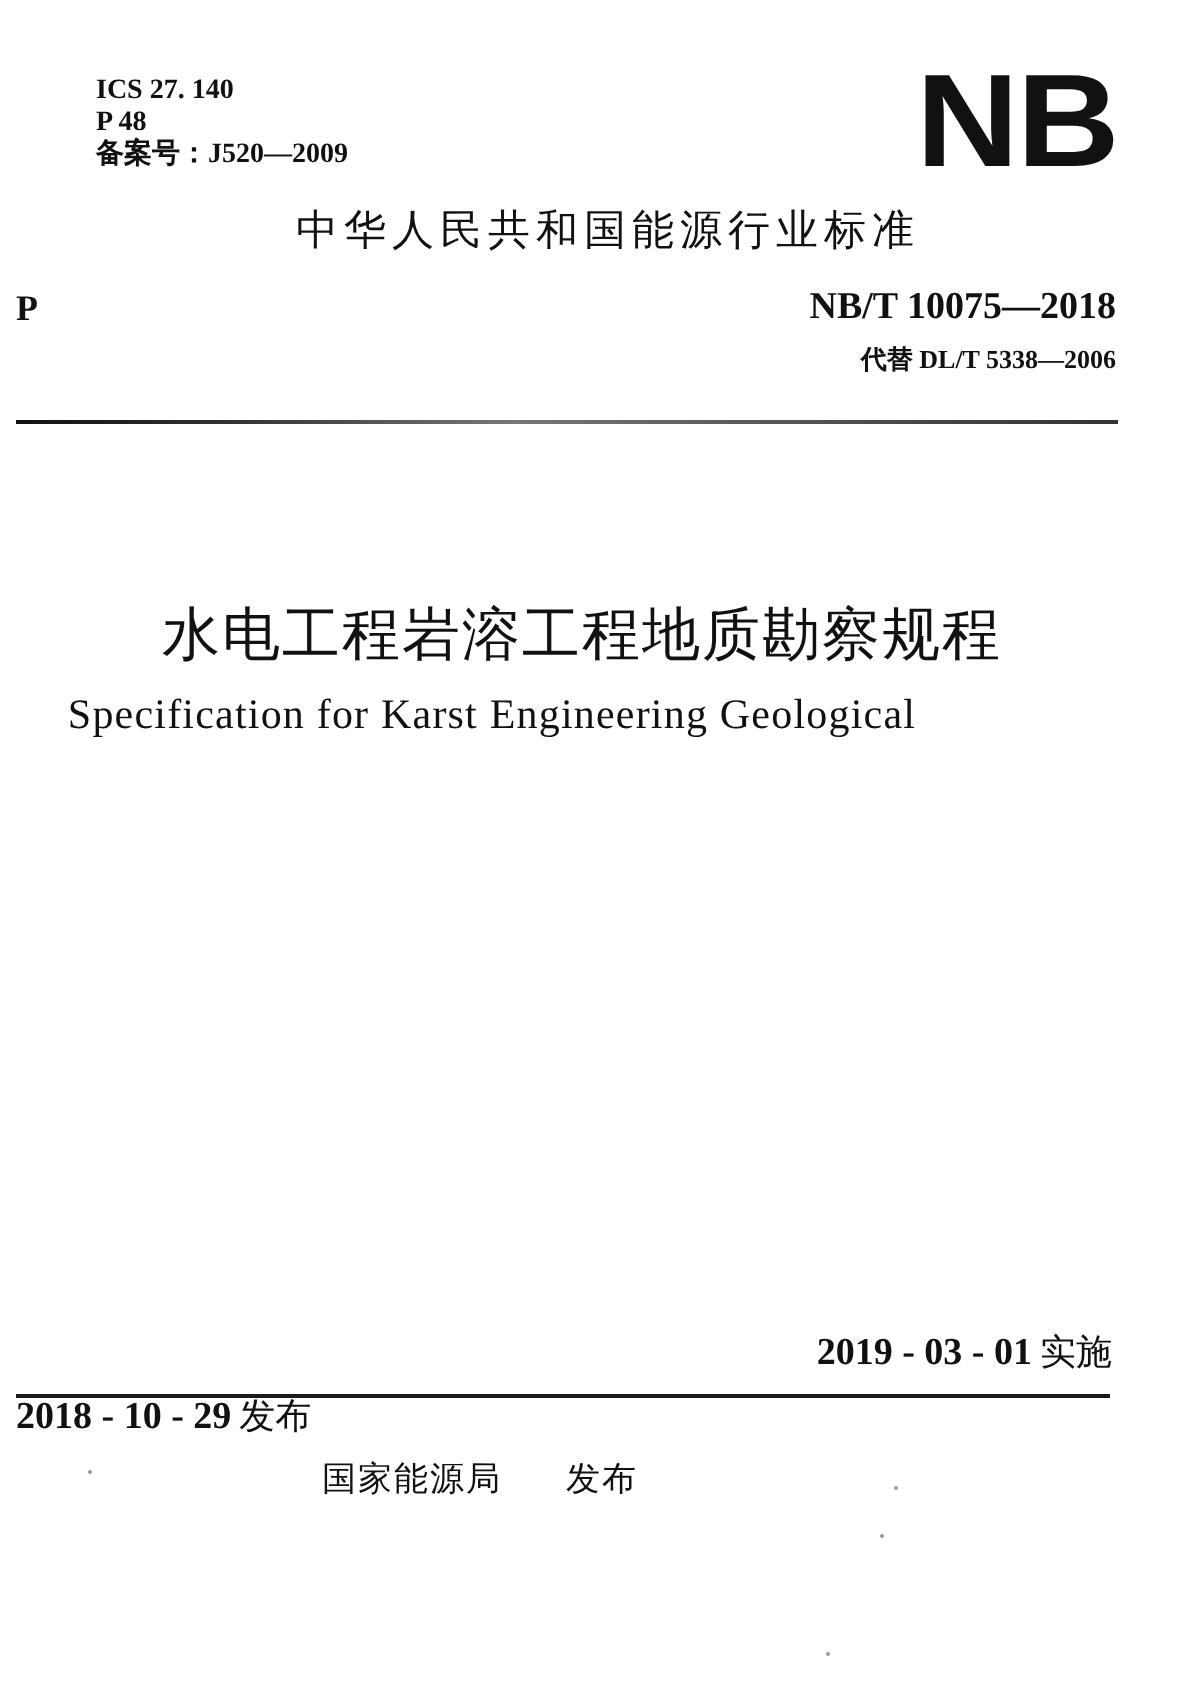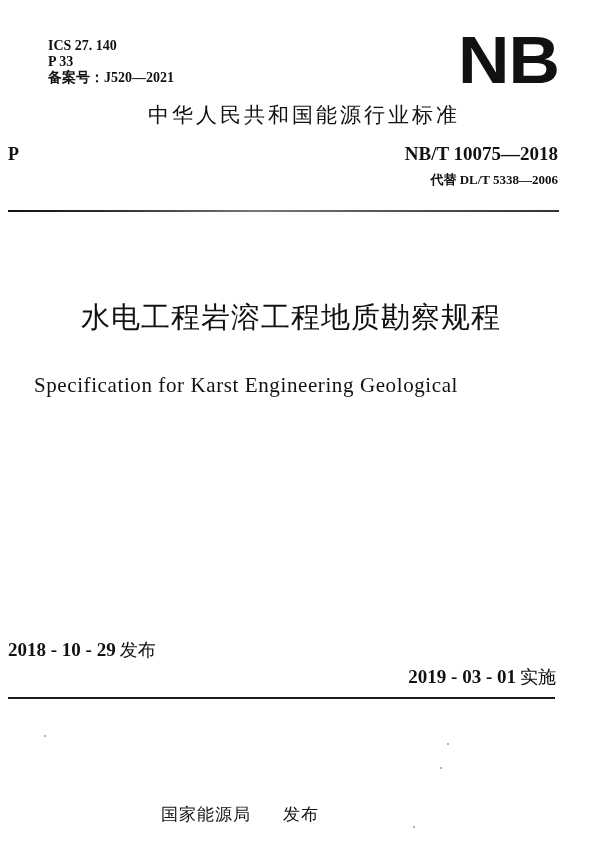--- a/index.html
+++ b/index.html
@@ -113,27 +113,26 @@
       left: 0;
       width: 506px;
       top: 343px;
       text-align: center;
       font-family: "Liberation Serif", "DejaVu Serif", serif;
       font-size: 21px;
       line-height: 29px;
       letter-spacing: 0.6px;
       padding-right: 14px;
       box-sizing: border-box;
-      margin-top: 28px;
     }
     .en-line { display: block; white-space: nowrap; }
 
     .issue-date {
       left: 8px;
-      top: 637px;
+      top: 696px;
       font-family: "Liberation Serif", serif;
       font-weight: bold;
       font-size: 19px;
       line-height: 26px;
       white-space: nowrap;
       text-align: center;
     }
     .effective-date {
       right: 44px;
       top: 664px;
@@ -147,21 +146,21 @@
     .date-suffix {
       font-family: "DejaVu Sans", sans-serif;
       font-weight: normal;
       font-size: 18px;
       margin-left: 4px;
     }
 
     .publisher {
       left: 0;
       width: 492px;
-      top: 802px;
+      top: 728px;
       text-align: center;
       font-family: "DejaVu Sans", "Liberation Sans", sans-serif;
       font-size: 17px;
       line-height: 24px;
       letter-spacing: 1px;
       padding-right: 12px;
       box-sizing: border-box;
     }
     .publisher-gap { display: inline-block; width: 32px; }
 
@@ -171,22 +170,22 @@
       border-radius: 1px;
     }
   </style>
 </head>
 <body>
 
 <div class="page">
 
   <div class="abs meta-block">
     <div class="meta-line">ICS 27. 140</div>
-    <div class="meta-line">P 33</div>
-    <div class="meta-line">备案号：J520—2021</div>
+    <div class="meta-line">P 48</div>
+    <div class="meta-line">备案号：J520—2009</div>
   </div>
 
   <div class="abs logo">NB</div>
 
   <div class="abs industry-title">中华人民共和国能源行业标准</div>
 
   <div class="abs category-letter">P</div>
 
   <div class="abs std-number">NB/T 10075—2018</div>
   <div class="abs std-replaces">代替 DL/T 5338—2006</div>

